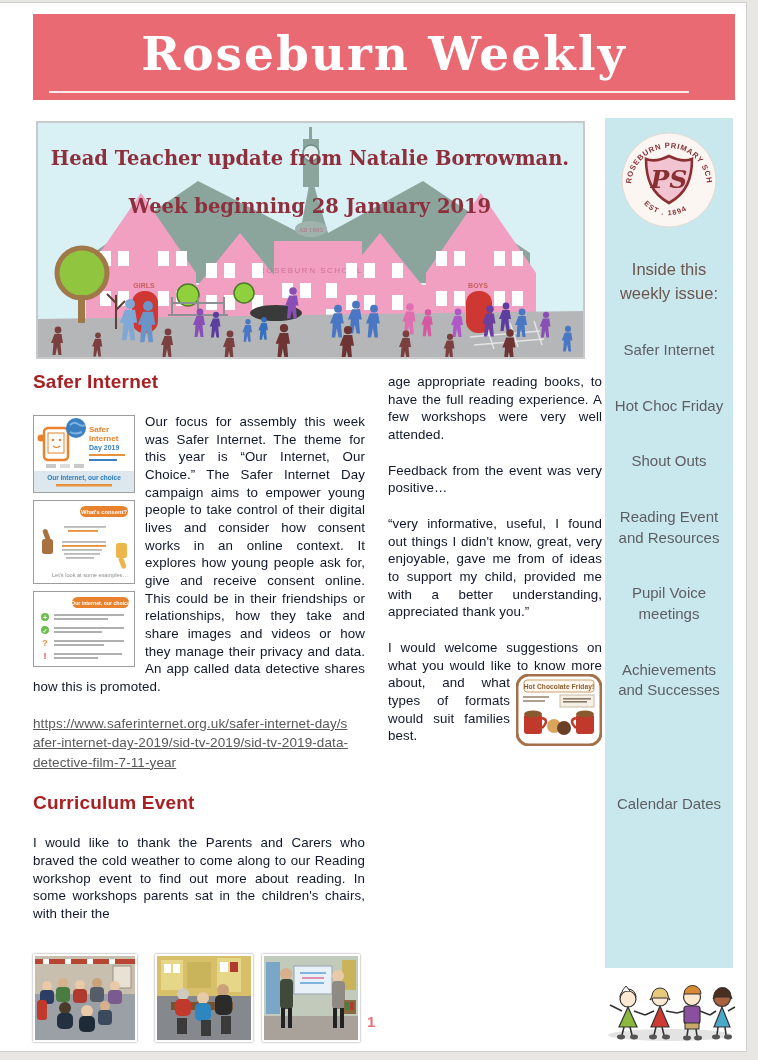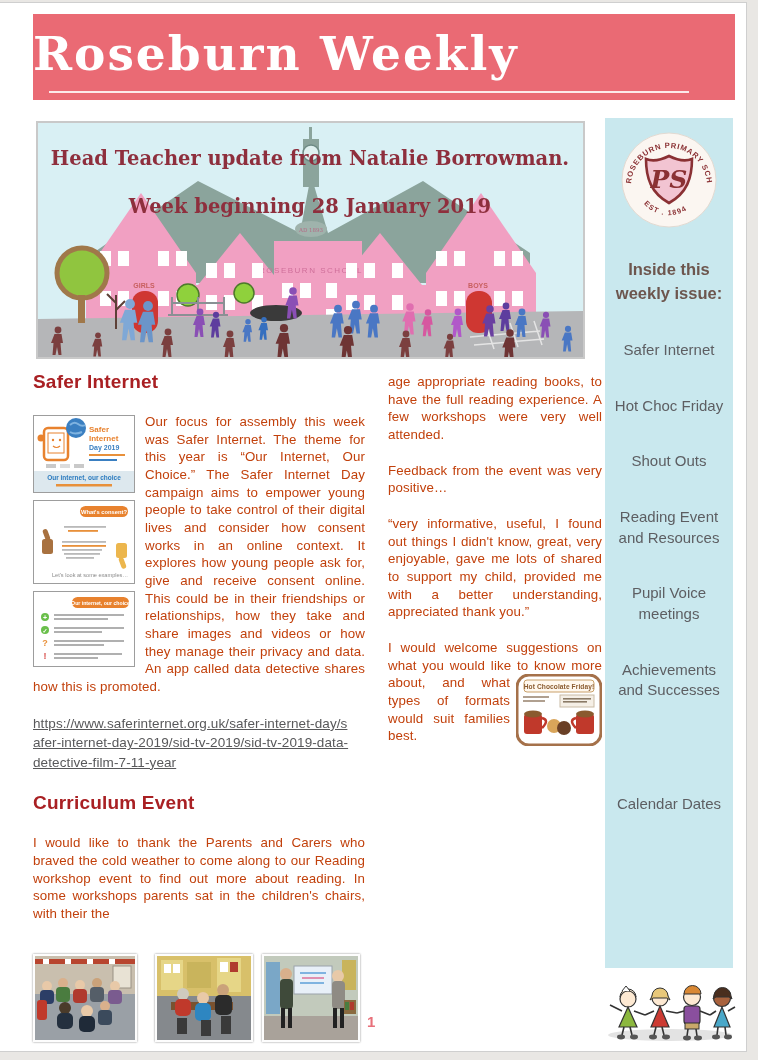--- a/index.html
+++ b/index.html
@@ -15,21 +15,21 @@
     border:1px solid #cfcfcf; border-left:none;
     overflow:hidden;
   }
   
   .masthead{
     position:absolute; left:33px; top:11px;
     width:702px; height:86px;
     background:#ea6a74;
   }
   .masthead h1{
-    margin:0; text-align:left;
+    margin:0; text-align:center;
     font-family:"DejaVu Serif", serif;
     font-weight:bold; font-size:47px; letter-spacing:2px;
     color:#ffffff; line-height:80px;
   }
   .masthead .rule{
     position:absolute; left:16px; bottom:7px;
     width:640px; height:2px; background:rgba(255,255,255,.85);
   }
   
   .banner{
@@ -42,39 +42,39 @@
   
   .sidebar{
     position:absolute; left:605px; top:115px;
     width:128px; height:850px;
     background:#c9e8ee;
     text-align:center;
   }
   .logo{margin:14px auto 0 auto; width:96px; height:96px;}
   .sidebar-heading{
     margin:26px 6px 0 6px;
-    color:#6d564e; font-size:16.5px; line-height:1.45; font-weight:700;
+    color:#6d564e; font-size:16.5px; line-height:1.45; font-weight:400;
   }
   .toc{list-style:none; margin:34px 0 0 0; padding:0 8px;
     display:flex; flex-direction:column; gap:35px;
     color:#5d5e62; font-size:15px; line-height:1.38;}
   .toc li.extra-gap{margin-top:58px;}
   .kids{position:absolute; left:602px; top:980px; width:136px; height:60px;}
   
   .col-left{position:absolute; left:33px; top:368px; width:332px;}
   .col-mid{position:absolute; left:388px; top:370px; width:214px;}
   h2.section{
     margin:0 0 20px 0;
     font-size:19px; font-weight:bold; color:#a92023;
     letter-spacing:.2px;
   }
   h2.section.brown{color:#a5691c; line-height:1.25; margin-bottom:16px;}
   p.body{
     margin:0 0 18px 0;
-    color:#c2410c; font-size:13.3px; line-height:1.33;
+    color:#0f172a; font-size:13.3px; line-height:1.33;
     text-align:justify; letter-spacing:.1px;
   }
   .slide-stack{float:left; width:102px; margin:2px 10px 4px 0;
     display:flex; flex-direction:column; gap:7px;}
   .slide{border:1px solid #9d9d9d; background:#fff; display:block;}
   .linkp{margin:0 12px 20px 0;}
   .linkp a{
     color:#58585a; font-size:13.5px; line-height:1.45;
     text-decoration:underline; word-break:break-all; letter-spacing:.1px;
   }
@@ -425,21 +425,21 @@
         <rect x="80" y="44" width="12" height="14" fill="#8a6a3f"></rect>
           <rect x="81" y="46" width="4" height="8" fill="#4a7c3f"></rect>
           <rect x="86" y="46" width="4" height="8" fill="#b03a2e"></rect>
       </svg>
     </div>
   </div>
 
   <div class="col-mid">
     <p class="body">age appropriate reading books, to have the full reading experience. A few workshops were very well attended.</p>
     <p class="body">Feedback from the event was very positive…</p>
-    <p class="body">“very informative, useful, I found out things I didn't know, great, very enjoyable, gave me lots of shared to support my child, provided me with a better understanding, appreciated thank you.”</p>
+    <p class="body">“very informative, useful, I found out things I didn't know, great, very enjoyable, gave me from of ideas to support my child, provided me with a better understanding, appreciated thank you.”</p>
     <p class="body"><span>I would welcome suggestions on what you would like to know more about, and what </span><span class="badge-float"><svg width="86" height="72" viewBox="0 0 86 72">
           <rect x="1" y="1" width="84" height="70" rx="12" fill="#ffffff" stroke="#a5714a" stroke-width="3"></rect>
           <rect x="8" y="6" width="70" height="12" rx="3" fill="#fff8ee" stroke="#c9a06a" stroke-width="1"></rect>
           <text x="43" y="15" font-size="6.6" font-weight="bold" fill="#8a5a2e" text-anchor="middle">Hot Chocolate Friday!</text>
           <rect x="7" y="22" width="26" height="2" fill="#b0a090"></rect>
             <rect x="7" y="26" width="22" height="2" fill="#b0a090"></rect>
           <rect x="44" y="21" width="34" height="12" fill="#f5efe6" stroke="#c9bba6" stroke-width="1"></rect>
           <rect x="47" y="24" width="28" height="1.6" fill="#8a7a66"></rect>
             <rect x="47" y="27" width="24" height="1.6" fill="#8a7a66"></rect>
           <rect x="8" y="40" width="18" height="20" rx="3" fill="#c0392b"></rect>

